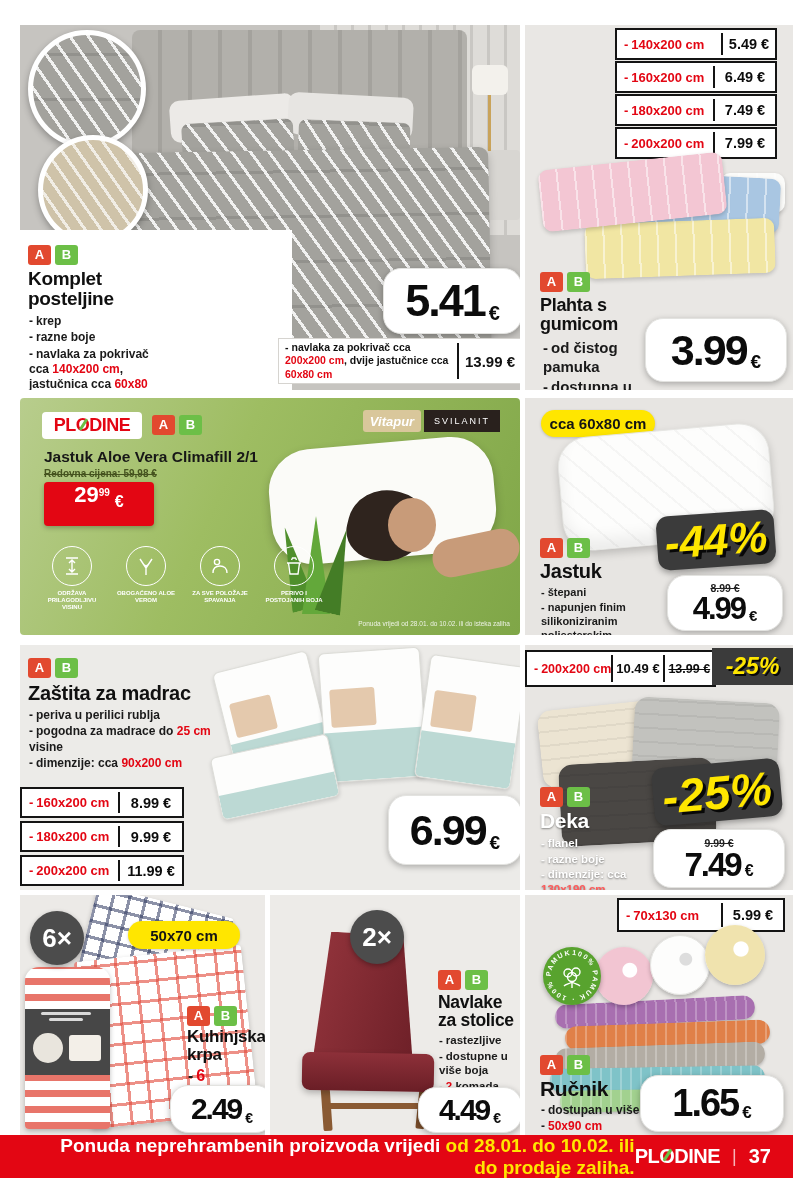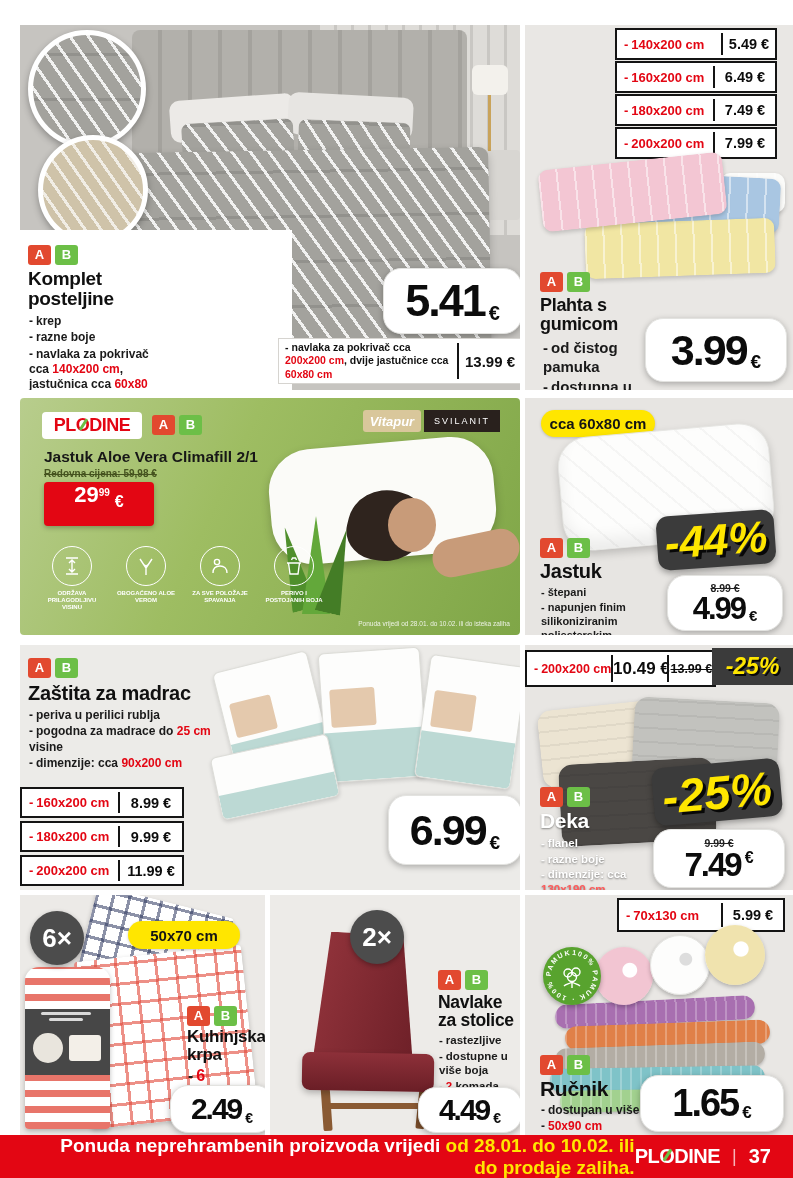--- a/index.html
+++ b/index.html
@@ -267,41 +267,41 @@
   <div class="pricebox" style="left:368px;top:150px;width:132px;height:68px">
     <span class="num" style="font-size:43px">6.99</span>
     <span class="euro" style="font-size:19px;padding-bottom:10px">€</span>
   </div>
 </div>
 
 <div class="card" style="left:525px;top:645px;width:268px;height:245px;background:#e8e6e3">
   <div class="sizerow" style="left:0;top:5px;width:187px;height:33px">
     <span class="size" style="font-size:12.5px"><span class="dash">-</span><span>200x200 cm</span></span>
     <span class="vdiv"></span>
-    <span class="pr" style="width:54px;font-size:17px">10.49 €</span>
+    <span class="pr" style="width:54px;font-size:13px">10.49 €</span>
     <span class="vdiv"></span>
     <span class="pr oldprice" style="width:54px;font-size:12.5px">13.99 €</span>
   </div>
   <div class="abs" style="left:187px;top:3px;width:81px;height:37px;background:#3b3b3b;color:#ffe600;font-style:italic;font-weight:900;font-size:23px;display:flex;align-items:center;justify-content:center;text-shadow:2px 2px 0 rgba(0,0,0,.85)">-25%</div>
   <div class="blanket" style="left:15px;top:60px;width:125px;height:78px;background-color:#ece4d2;transform:rotate(-6deg)"></div>
   <div class="blanket" style="left:108px;top:55px;width:145px;height:88px;background-color:#c2c2be;transform:rotate(3deg)"></div>
   <div class="blanket" style="left:35px;top:116px;width:155px;height:82px;background-color:#4a4744;transform:rotate(-3deg)"></div>
   <div class="abs" style="left:15px;top:142px">
     <span class="badge a">A</span><span class="badge b">B</span>
   </div>
   <div class="abs ptitle" style="left:15px;top:165px;font-size:21px;color:#fff;text-shadow:0 1px 2px rgba(0,0,0,.4)">Deka</div>
   <div class="abs bullets" style="left:15px;top:190px;width:112px;font-size:11.5px;color:#fff;text-shadow:0 1px 2px rgba(0,0,0,.45)">
     <div class="bl"><span class="dash">-</span><span>flanel</span></div>
     <div class="bl"><span class="dash">-</span><span>razne boje</span></div>
     <div class="bl"><span class="dash">-</span><span>dimenzije: cca </span><span class="red" style="color:#ff5a5a">130x190 cm</span></div>
   </div>
   <div class="disc" style="left:128px;top:118px;width:128px;height:58px;font-size:47px;transform:rotate(-5deg)">-25%</div>
   <div class="pricebox pcol" style="left:128px;top:184px;width:130px;height:57px;flex-direction:column">
     <span class="oldprice" style="font-size:10.5px">9.99 €</span>
-    <span style="display:flex;">
+    <span style="display:flex;align-items:flex-end">
       <span class="num" style="font-size:33px;line-height:.95">7.49</span>
       <span style="font-size:16px;margin-left:4px">€</span>
     </span>
   </div>
 </div>
 
 <div class="card" style="left:20px;top:895px;width:245px;height:240px;background:#eceae7">
   <div class="check-blue abs" style="left:62px;top:5px;width:140px;height:118px;transform:rotate(14deg);border-radius:4px;box-shadow:0 2px 4px rgba(0,0,0,.18)"></div>
   <div class="check-red abs" style="left:62px;top:58px;width:168px;height:168px;transform:rotate(-6deg);border-radius:4px;box-shadow:0 2px 5px rgba(0,0,0,.2)"></div>
   <div class="abs" style="left:5px;top:72px;width:85px;height:162px;background:repeating-linear-gradient(0deg,#e8756a 0 7px,#fff 7px 16px);border-radius:14px 14px 4px 4px;box-shadow:0 2px 5px rgba(0,0,0,.25);overflow:hidden">

